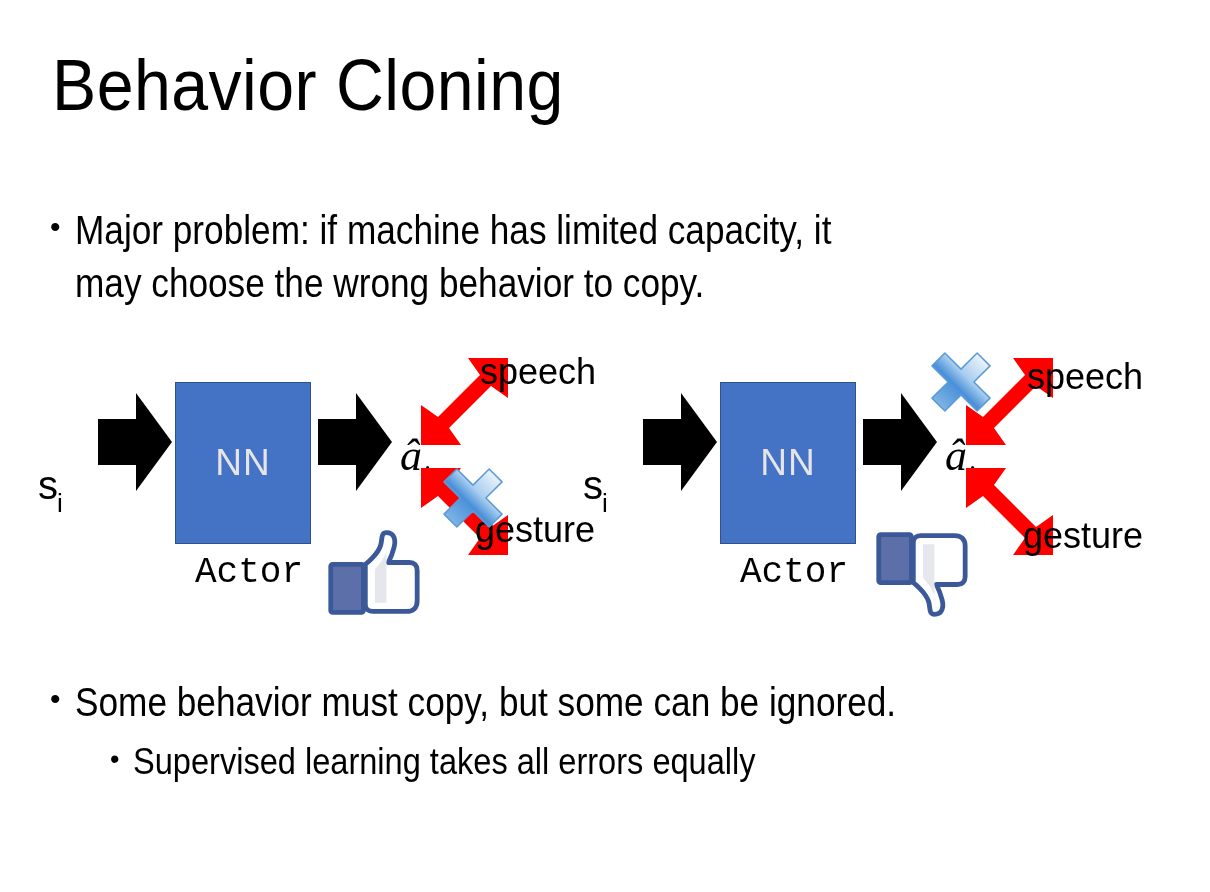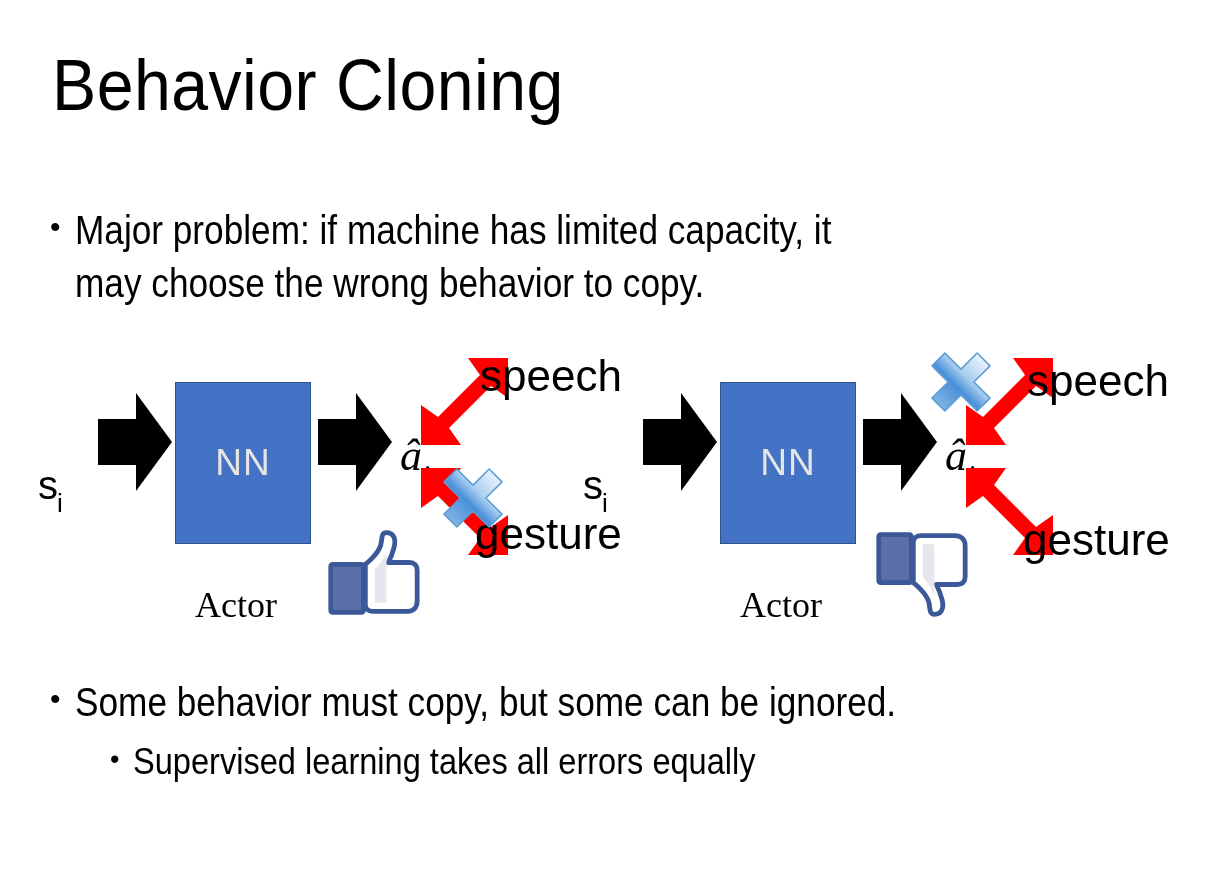--- a/index.html
+++ b/index.html
@@ -144,25 +144,24 @@
     color: #e5e5e5;
     font-family: "Liberation Sans", sans-serif;
     font-size: 37px;
     font-weight: 400;
     letter-spacing: 1px;
   }
 
   
   .actor-label {
     position: absolute;
-    font-family: Liberation Serif, serif;
+    font-family: Liberation Mono, monospace;
     font-size: 36px;
     color: #000000;
     white-space: nowrap;
-    margin-top: 32px;
   }
 
   
   .ahat-label {
     position: absolute;
     font-family: "Liberation Serif", serif;
     font-style: italic;
     font-size: 44px;
     line-height: 1;
     color: #000000;
@@ -176,21 +175,21 @@
     left: 0px;
   }
 
   
   .red-arrow { position: absolute; }
 
   
   .branch-label {
     position: absolute;
     font-family: "Liberation Sans", sans-serif;
-    font-size: 44px;
+    font-size: 36px;
     color: #000000;
     white-space: nowrap;
   }
 
   
   .x-cross { position: absolute; width: 76px; height: 76px; }
 
   
   .thumb { position: absolute; width: 96px; height: 96px; }
 </style>

